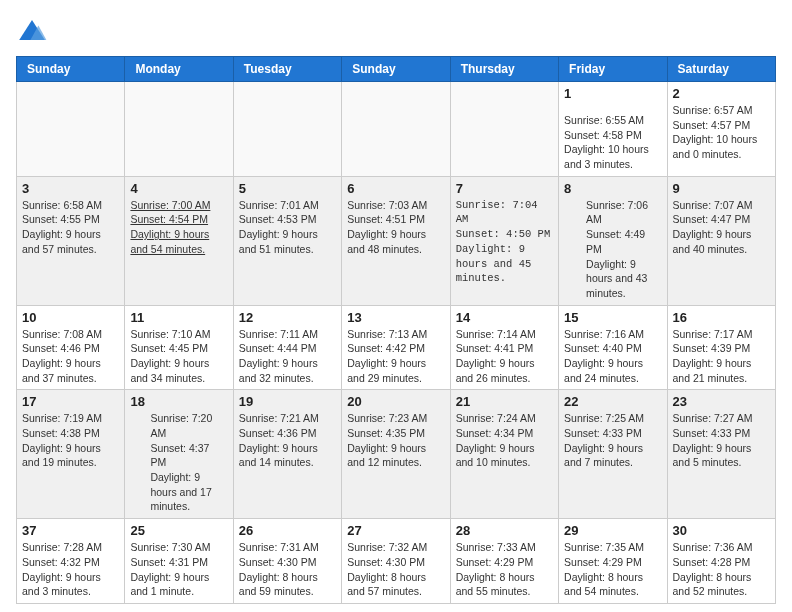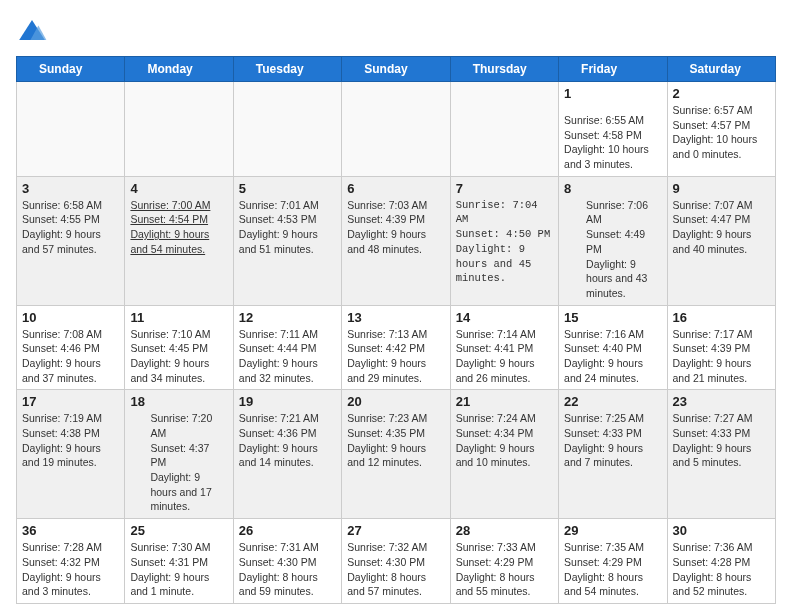--- a/index.html
+++ b/index.html
@@ -51,21 +51,21 @@
     }
     .calendar {
       width: 100%;
       border-collapse: collapse;
       font-size: 11px;
     }
     .calendar th {
       background: #2176d2;
       color: #fff;
       text-align: left;
-      padding: 5px 22px;
+      padding: 5px 10px;
       font-size: 12px;
       font-weight: bold;
       border: 1px solid #1a5fa8;
     }
     .calendar td {
       border: 1px solid #ccc;
       vertical-align: top;
       padding: 4px 5px;
       width: 108px;
       min-height: 80px;
@@ -159,21 +159,21 @@
         </td>
         <td class="shaded">
           <span class="day-num">5</span>
           <div class="day-info" style="white-space: pre-line;">Sunrise: 7:01 AM
 Sunset: 4:53 PM
 Daylight: 9 hours and 51 minutes.</div>
         </td>
         <td class="shaded">
           <span class="day-num">6</span>
           <div class="day-info" style="white-space: pre-line;">Sunrise: 7:03 AM
-Sunset: 4:39 PM
+Sunset: 4:51 PM
 Daylight: 9 hours and 48 minutes.</div>
         </td>
         <td class="shaded">
           <span class="day-num">7</span>
           <div class="day-info" style="white-space: pre-line; font-family: Liberation Mono, monospace;">Sunrise: 7:04 AM
 Sunset: 4:50 PM
 Daylight: 9 hours and 45 minutes.</div>
         </td>
         <td class="shaded">
           <span class="day-num">8</span>
@@ -271,21 +271,21 @@
         </td>
         <td class="shaded">
           <span class="day-num">23</span>
           <div class="day-info" style="white-space: pre-line;">Sunrise: 7:27 AM
 Sunset: 4:33 PM
 Daylight: 9 hours and 5 minutes.</div>
         </td>
       </tr>
       <tr>
         <td>
-          <span class="day-num">36</span>
+          <span class="day-num">37</span>
           <div class="day-info" style="white-space: pre-line;">Sunrise: 7:28 AM
 Sunset: 4:32 PM
 Daylight: 9 hours and 3 minutes.</div>
         </td>
         <td>
           <span class="day-num">25</span>
           <div class="day-info" style="white-space: pre-line;">Sunrise: 7:30 AM
 Sunset: 4:31 PM
 Daylight: 9 hours and 1 minute.</div>
         </td>

